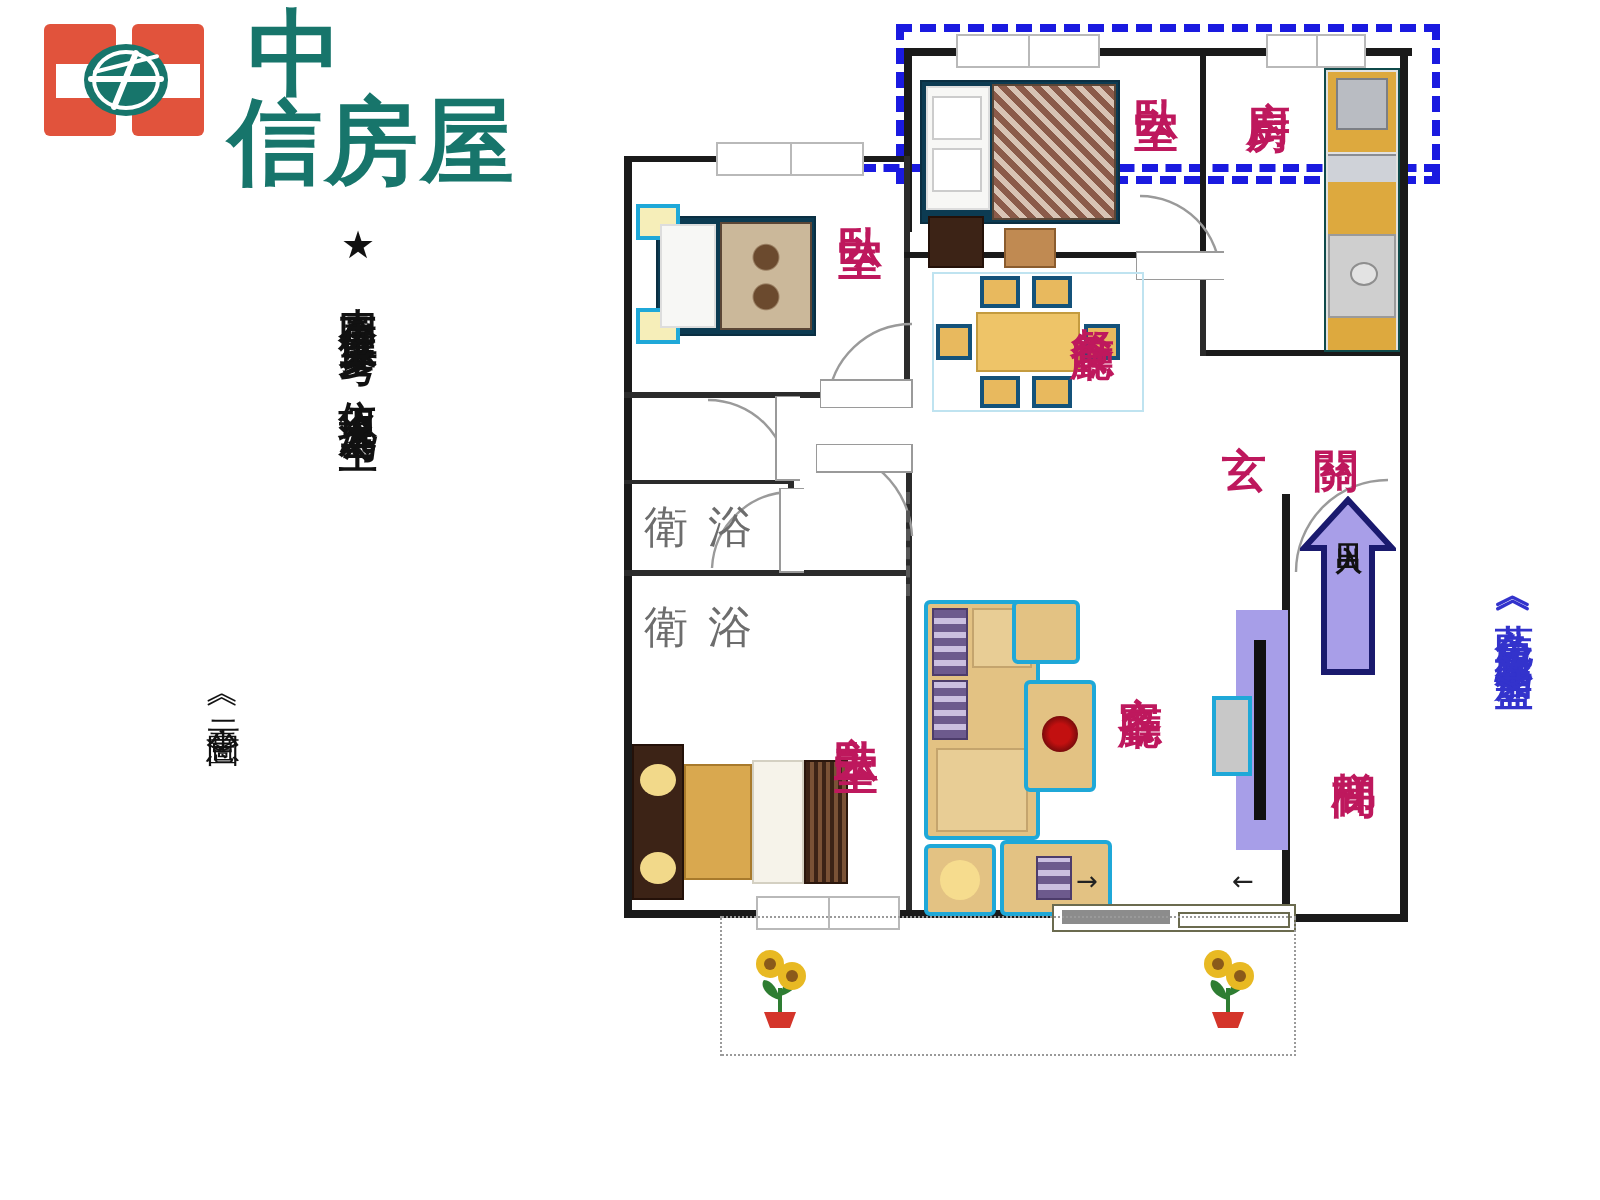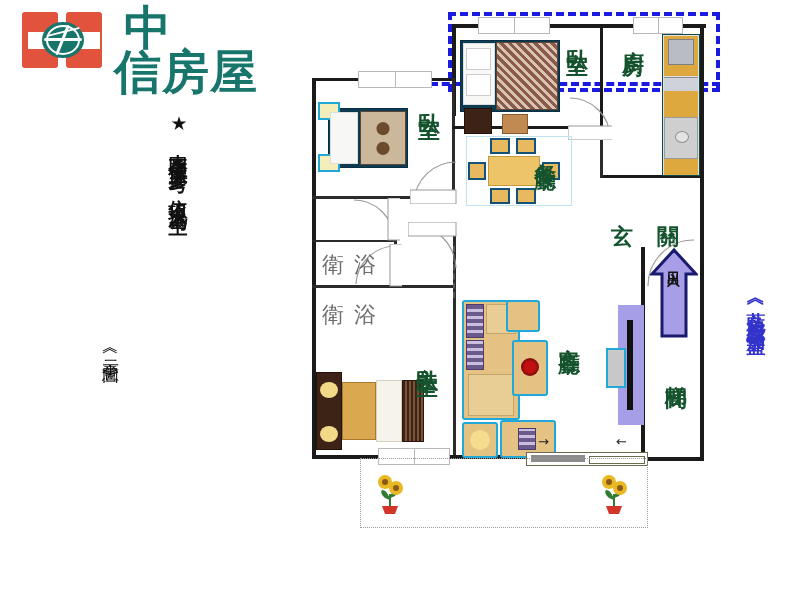--- a/index.html
+++ b/index.html
@@ -39,21 +39,21 @@
      font-family:"DejaVu Sans","Liberation Sans",sans-serif;font-weight:bold;}
   #note-main{left:166px;top:112px;height:420px;}
   #note-sub{left:98px;top:342px;height:180px;font-size:17px;font-weight:normal;}
   #note-blue{left:744px;top:292px;height:290px;color:#3333cc;font-size:19px;font-weight:bold;}
 
   
   #plan{position:absolute;left:300px;top:0px;width:420px;height:600px;}
   .wall{position:absolute;background:#1a1a1a;}
   .wall.thin{background:#2b2b2b;}
   .room-label{position:absolute;writing-mode:vertical-rl;text-orientation:upright;
-    font-size:22px;line-height:30px;letter-spacing:3px;color:#14532d;font-weight:bold;
+    font-size:22px;line-height:30px;letter-spacing:3px;color:#be185d;font-weight:bold;
     font-family:"DejaVu Sans","Liberation Sans",sans-serif;}
   .room-label.grey{color:#6d6d6d;font-weight:normal;}
   .win{position:absolute;background:#fff;border:1px solid #b9b9b9;}
   .win:before{content:"";position:absolute;left:50%;top:0;bottom:0;width:1px;background:#b9b9b9;}
   .bluebox{position:absolute;border:4px dashed #1a1ae0;}
   .blueline{position:absolute;height:0;border-top:4px dashed #1a1ae0;}
 
   
   .fur{position:absolute;box-sizing:border-box;}
   .bed-frame{background:#0c3b52;border:1px solid #0a2f42;}

